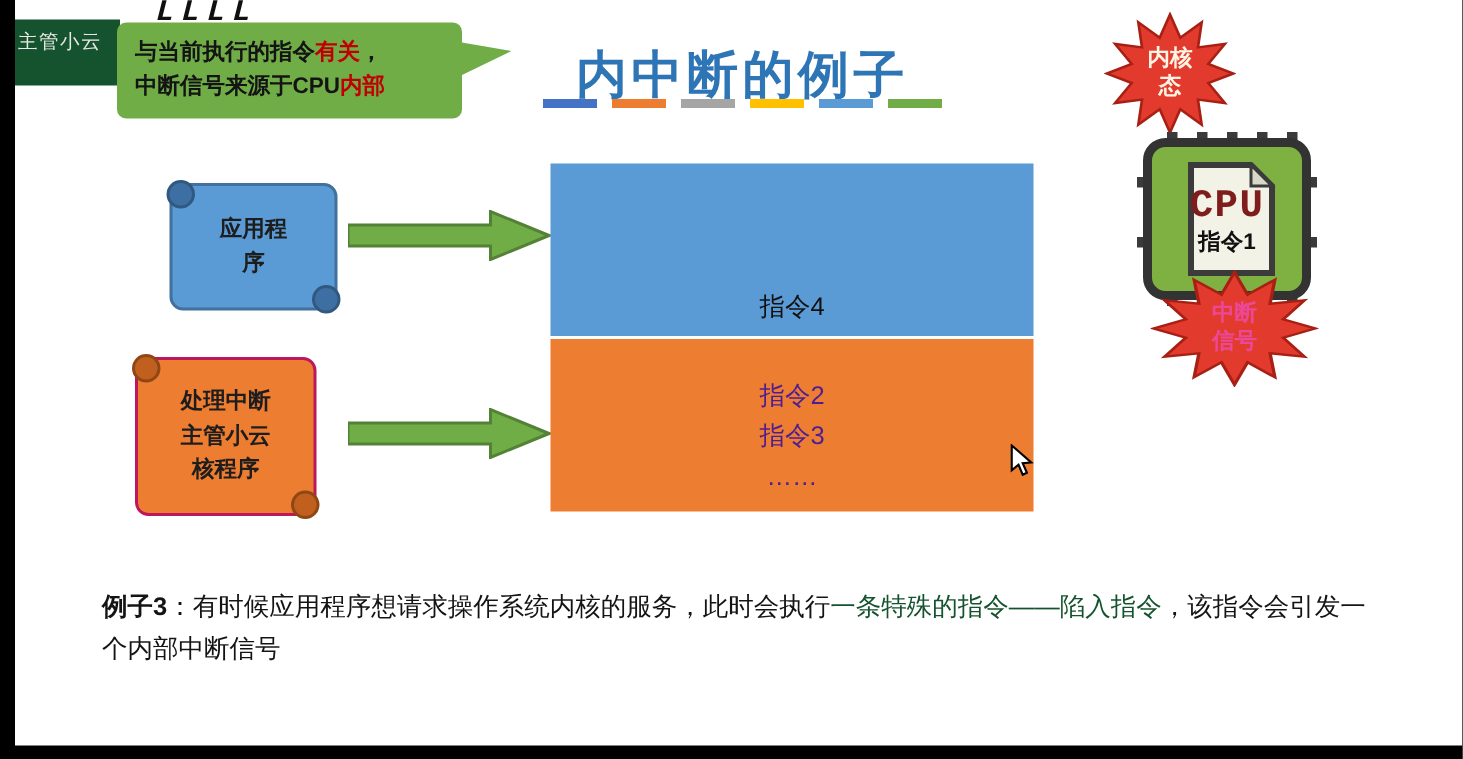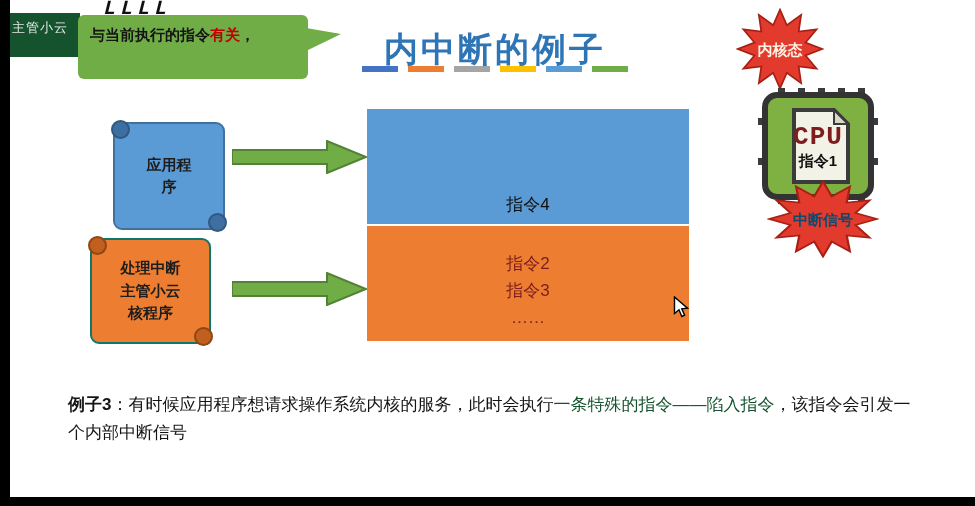--- a/index.html
+++ b/index.html
@@ -50,61 +50,61 @@
     position:absolute; left:352px; top:66px; width:266px; height:6px;
     display:flex; gap:10px;
   }
   .dash-row span { flex:1; height:6px; }
   
   .scroll {
     position:absolute; border-radius:9px;
     display:flex; flex-direction:column; align-items:center; justify-content:center;
     font-size:15px; font-weight:600; color:#1d1d1d; line-height:1.5; text-align:center;
   }
-  .scroll-blue { left:103px; top:122px; width:112px; height:108px; border:2px solid #41719C; }
+  .scroll-blue { left:103px; top:122px; width:112px; height:85px; border:2px solid #41719C; }
   .scroll-blue::before, .scroll-blue::after {
     content:""; position:absolute; width:15px; height:15px; border-radius:50%;
     background:#3E6FA3; border:2px solid #31587F;
   }
   .scroll-blue::before { left:-4px; top:-4px; }
   .scroll-blue::after { right:-4px; bottom:-4px; }
-  .scroll-orange { left:80px; top:238px; width:121px; height:106px; border:2px solid #0f766e; }
+  .scroll-orange { left:80px; top:238px; width:121px; height:106px; border:2px solid #be185d; }
   .scroll-orange::before, .scroll-orange::after {
     content:""; position:absolute; width:15px; height:15px; border-radius:50%;
     background:#C05F1E; border:2px solid #8F4715;
   }
   .scroll-orange::before { left:-4px; top:-4px; }
   .scroll-orange::after { right:-4px; bottom:-4px; }
   
   .arrow { position:absolute; width:136px; height:34px; }
   .arrow1 { left:222px; top:140px; }
   .arrow2 { left:222px; top:272px; }
   
   .instr-box { position:absolute; width:322px; height:115px; }
   .box-user { left:357px; top:99px; }
   .box-kernel { left:357px; top:226px; padding-top:24px; }
   .box-user .box-label {
     position:absolute; bottom:8px; left:0; right:0;
     text-align:center; font-size:17px; color:#101010;
   }
   .box-kernel .box-line {
-    text-align:center; font-size:17px; color:#7f1d1d; line-height:27px;
+    text-align:center; font-size:17px; color:#4c1d95; line-height:27px;
   }
   
   .burst { position:absolute; }
   .burst svg { position:absolute; left:0; top:0; width:100%; height:100%; }
   .burst-inner {
     position:absolute; left:0; top:0; right:0; bottom:0;
-    display:flex; flex-direction:row; align-items:center; justify-content:center;
-    font-size:15px; font-weight:bold; line-height:19px; text-align:center;
+    display:flex; flex-direction:column; align-items:center; justify-content:center;
+    font-size:15px; font-weight:bold; line-height:19px; text-align:center;font-family:Liberation Mono, monospace;
   }
   .burst-kernel-mode { left:726px; top:8px; width:88px; height:82px; z-index:1; }
   .burst-kernel-mode .burst-inner { color:#FFF4E4; }
   .burst-interrupt { left:757px; top:180px; width:112px; height:78px; z-index:3; }
-  .burst-interrupt .burst-inner { color:#0c4a6e; }
+  .burst-interrupt .burst-inner { color:#ec4899; }
   
   .cpu { position:absolute; left:748px; top:88px; width:120px; height:116px; z-index:1; }
   .cpu svg { position:absolute; left:0; top:0; }
   .cpu-label {
     position:absolute; left:0; right:0; top:34px; text-align:center;
     font-size:26px; font-weight:bold; color:#7f1d1d; letter-spacing:1px;
     font-family:"Liberation Mono", monospace;
   }
   .cpu-instr {
     position:absolute; left:0; right:0; top:64px; text-align:center;
@@ -126,20 +126,23 @@
   <div class="slide">
 
     <div class="watermark-patch">
       <div class="watermark-text">主管小云</div>
     </div>
     <div class="corner-marks">LLLL</div>
 
     <div class="callout" style="background-color: rgb(112, 173, 71);">
       <div>
         <span>与当前执行的指令</span><span class="red-text" style="color: rgb(192, 0, 0);">有关</span><span>，</span>
+      </div>
+      <div>
+        <span>中断信号来源于CPU</span><span class="red-text" style="color: rgb(192, 0, 0);">内部</span>
       </div>
     </div>
 
     <div class="slide-title" style="color: rgb(46, 117, 182);">内中断的例子</div>
     <div class="dash-row">
       <span style="background-color: rgb(68, 114, 196);"></span>
       <span style="background-color: rgb(237, 125, 49);"></span>
       <span style="background-color: rgb(165, 165, 165);"></span>
       <span style="background-color: rgb(255, 192, 0);"></span>
       <span style="background-color: rgb(91, 155, 213);"></span>

